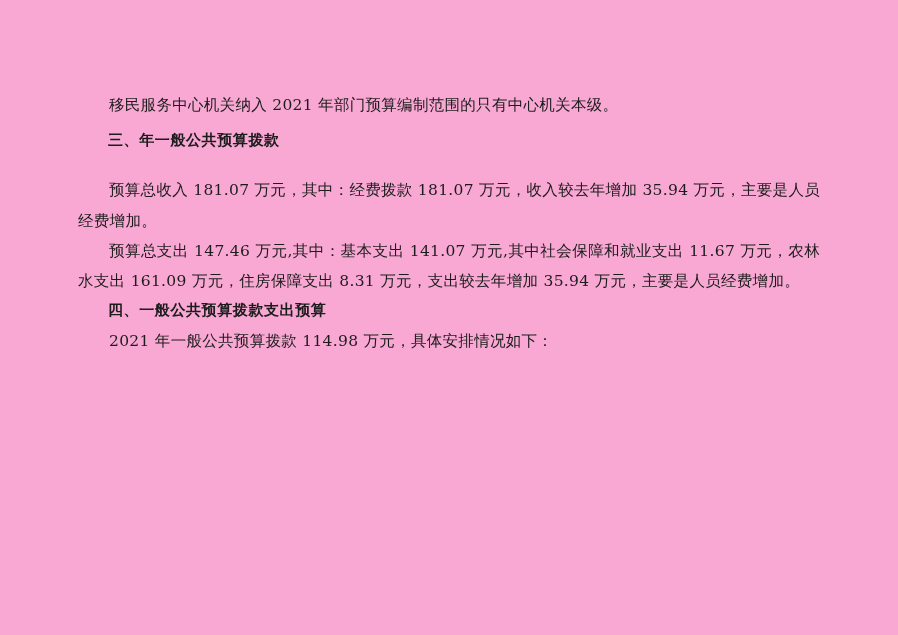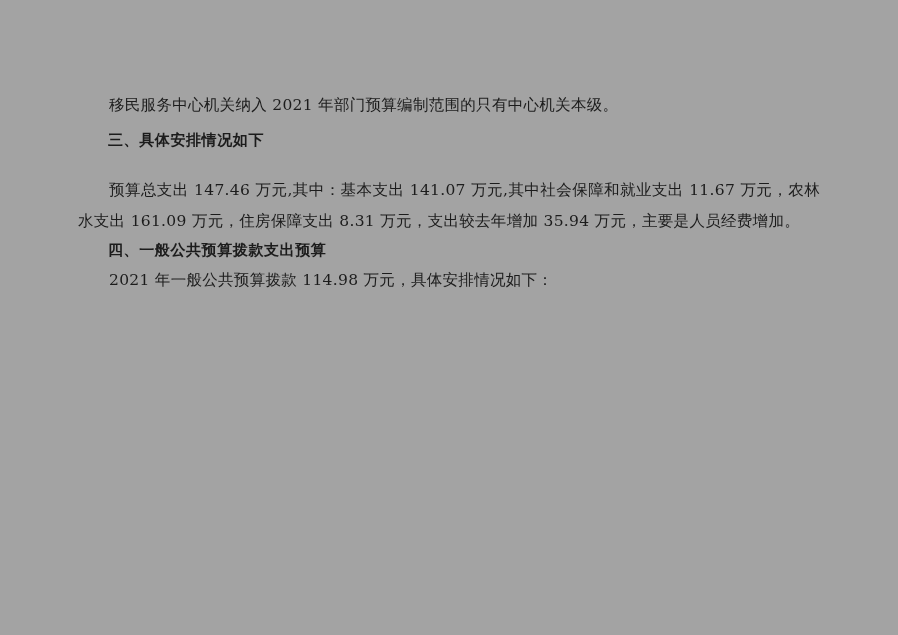--- a/index.html
+++ b/index.html
@@ -11,21 +11,21 @@
     width: 898px;
     height: 635px;
     font-family: "DejaVu Serif", "Liberation Serif", serif;
     color: #1a1a1a;
     overflow: hidden;
   }
   .page {
     position: relative;
     width: 898px;
     height: 635px;
-    background: #a3a3a3;
+    background: #f9a8d4;
     box-sizing: border-box;
     padding: 90px 78px 0 78px;
   }
   .doc-body {
     font-size: 15.5px;
     line-height: 1.95;
     letter-spacing: 0.3px;
     color: #1c1c1c;
   }
   p {
@@ -49,25 +49,26 @@
 </head>
 <body>
 
 <div class="page">
   <div class="doc-body">
 
     <p class="indent">移民服务中心机关纳入 2021 年部门预算编制范围的只有中心机关本级。</p>
 
     <div class="sp-sm"></div>
 
-    <p class="heading">三、具体安排情况如下</p>
+    <p class="heading">三、年一般公共预算拨款</p>
 
 
     <div class="sp-md"></div>
 
+    <p class="indent">预算总收入 181.07 万元，其中：经费拨款 181.07 万元，收入较去年增加 35.94 万元，主要是人员经费增加。</p>
 
 
     <p class="indent">预算总支出 147.46 万元,其中：基本支出 141.07 万元,其中社会保障和就业支出 11.67 万元，农林水支出 161.09 万元，住房保障支出 8.31 万元，支出较去年增加 35.94 万元，主要是人员经费增加。</p>
 
     <p class="heading">四、一般公共预算拨款支出预算</p>
 
     <p class="indent">2021 年一般公共预算拨款 114.98 万元，具体安排情况如下：</p>
 
   </div>
 </div>

